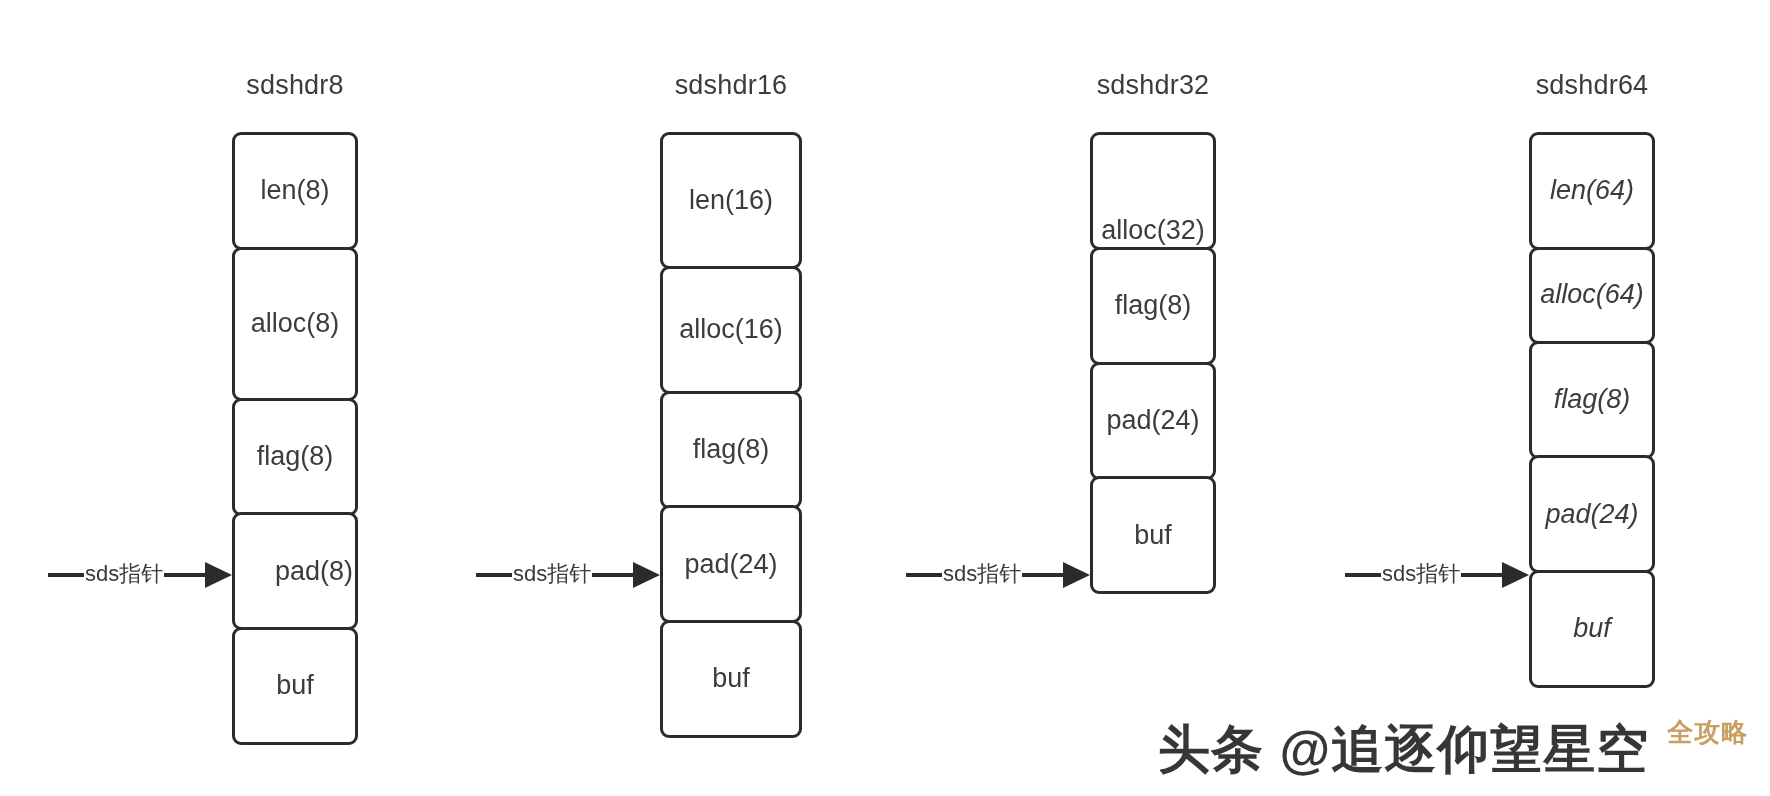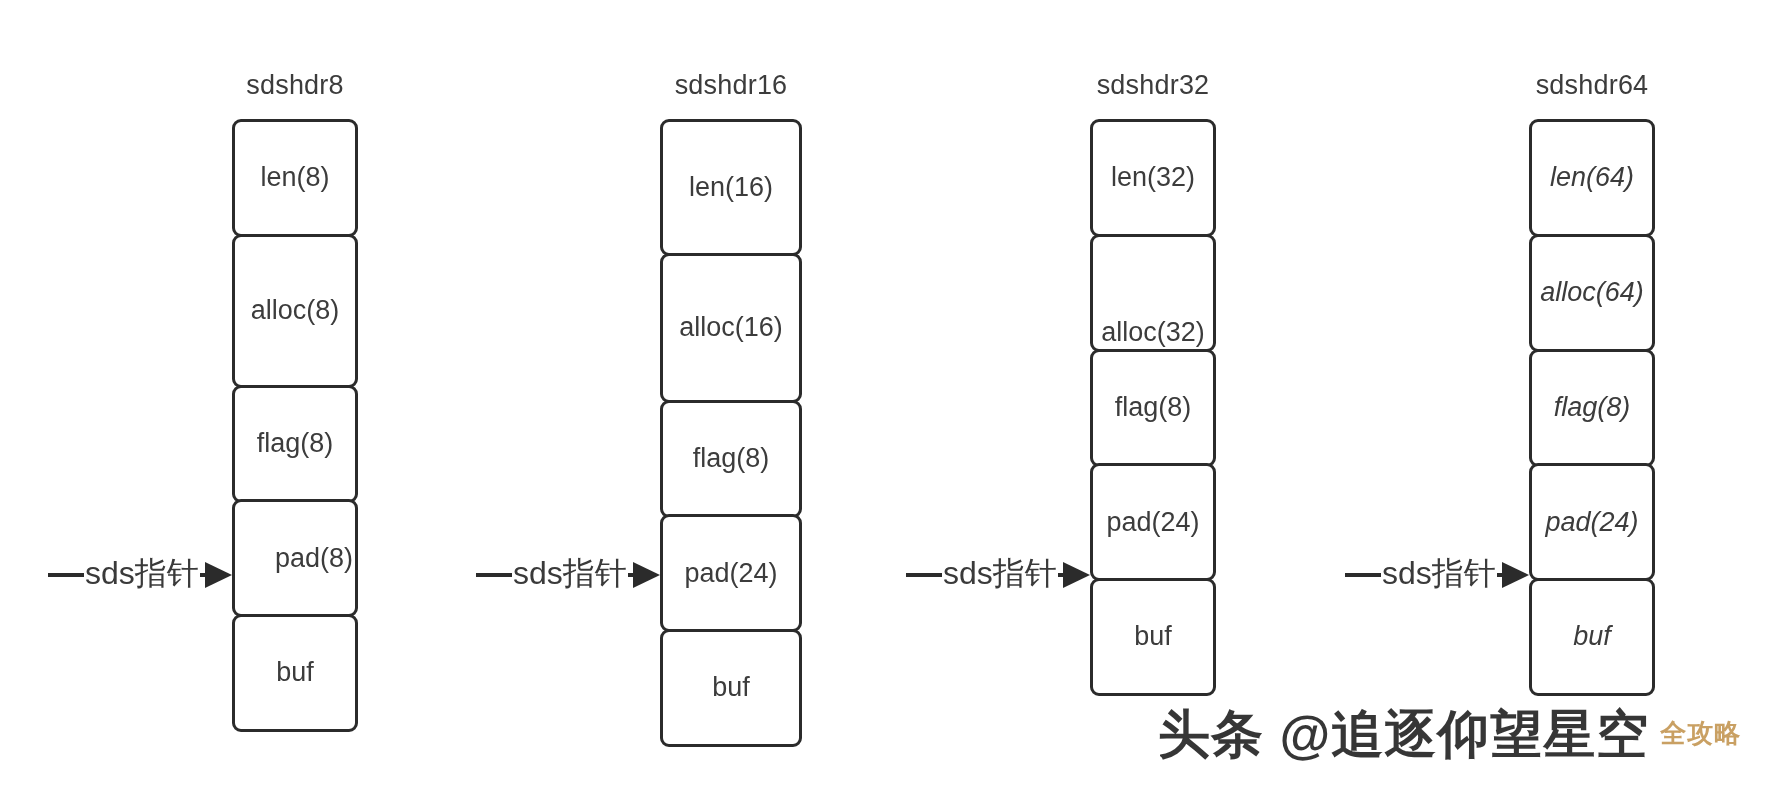--- a/index.html
+++ b/index.html
@@ -53,21 +53,21 @@
     display: flex;
     align-items: center;
     justify-content: center;
     text-align: center;
     font-size: 27px;
     line-height: 1.18;
     color: #3c3c3c;
     margin-top: -3.2px;
     overflow: visible;
   }
-  .cell:first-child { margin-top: 3px; }
+  .cell:first-child { margin-top: 16px; }
 
   .cell-label {
     width: 100%;
     padding: 0 2px;
     word-break: break-all;
     pointer-events: none;
   }
 
   
   .pointer {
@@ -92,33 +92,33 @@
     border-top: 13px solid transparent;
     border-bottom: 13px solid transparent;
     border-left: 27px solid #2b2b2b;
   }
   .pointer .ptr-label {
     position: absolute;
     top: 50%;
     transform: translateY(-52%);
     background: #ffffff;
     padding: 0 1px;
-    font-size: 32px;
+    font-size: 22px;
     color: #3a3a3a;
     white-space: nowrap;
   }
 
   
   #watermark {
     position: absolute;
     left: 1158px;
-    top: 700px;
+    top: 715px;
     display: flex;
-    align-items: center;
-    gap: 11px;
+    align-items: flex-start;
+    gap: 18px;
     pointer-events: none;
   }
   #watermark .wm-main {
     font-size: 52px;
     font-weight: 700;
     letter-spacing: 1px;
     color: #1b1b1b;
     opacity: .88;
     white-space: nowrap;
   }
@@ -160,21 +160,21 @@
       <div class="shaft" style="width: 159px;"></div>
       <span class="ptr-label" style="left: 36px;">sds指针</span>
       <div class="head" style="left: 157px;"></div>
     </div>
     <div class="column" style="left: 660px; width: 142px;">
       <div class="col-title">sdshdr16</div>
       <div class="stack" style="width: 142px;">
         <div class="cell" style="height: 137px;">
           <span class="cell-label">len(16)</span>
         </div>
-        <div class="cell" style="height: 150px;">
+        <div class="cell" style="height: 128px;">
           <span class="cell-label">alloc(16)</span>
         </div>
         <div class="cell" style="height: 118px;">
           <span class="cell-label">flag(8)</span>
         </div>
         <div class="cell" style="height: 118px;">
           <span class="cell-label">pad(24)</span>
         </div>
         <div class="cell" style="height: 118px;">
           <span class="cell-label">buf</span>
@@ -182,23 +182,20 @@
       </div>
     </div>
     <div class="pointer" style="left: 476px; width: 184px; top: 558.2px;">
       <div class="shaft" style="width: 159px;"></div>
       <span class="ptr-label" style="left: 36px;">sds指针</span>
       <div class="head" style="left: 157px;"></div>
     </div>
     <div class="column" style="left: 1090px; width: 126px;">
       <div class="col-title">sdshdr32</div>
       <div class="stack" style="width: 126px;">
-        <div class="cell" style="height: 118px;">
-          <span class="cell-label">len(32)</span>
-        </div>
         <div class="cell" style="height: 118px; align-items: flex-end;">
           <span class="cell-label">alloc(32)</span>
         </div>
         <div class="cell" style="height: 118px;">
           <span class="cell-label">flag(8)</span>
         </div>
         <div class="cell" style="height: 118px;">
           <span class="cell-label">pad(24)</span>
         </div>
         <div class="cell" style="height: 118px;">
@@ -210,21 +207,21 @@
       <div class="shaft" style="width: 159px;"></div>
       <span class="ptr-label" style="left: 36px;">sds指针</span>
       <div class="head" style="left: 157px;"></div>
     </div>
     <div class="column" style="left: 1529px; width: 126px;">
       <div class="col-title">sdshdr64</div>
       <div class="stack" style="width: 126px; font-style: italic;">
         <div class="cell" style="height: 118px;">
           <span class="cell-label">len(64)</span>
         </div>
-        <div class="cell" style="height: 118px;">
+        <div class="cell" style="height: 97px;">
           <span class="cell-label">alloc(64)</span>
         </div>
         <div class="cell" style="height: 118px;">
           <span class="cell-label">flag(8)</span>
         </div>
         <div class="cell" style="height: 118px;">
           <span class="cell-label">pad(24)</span>
         </div>
         <div class="cell" style="height: 118px;">
           <span class="cell-label">buf</span>

